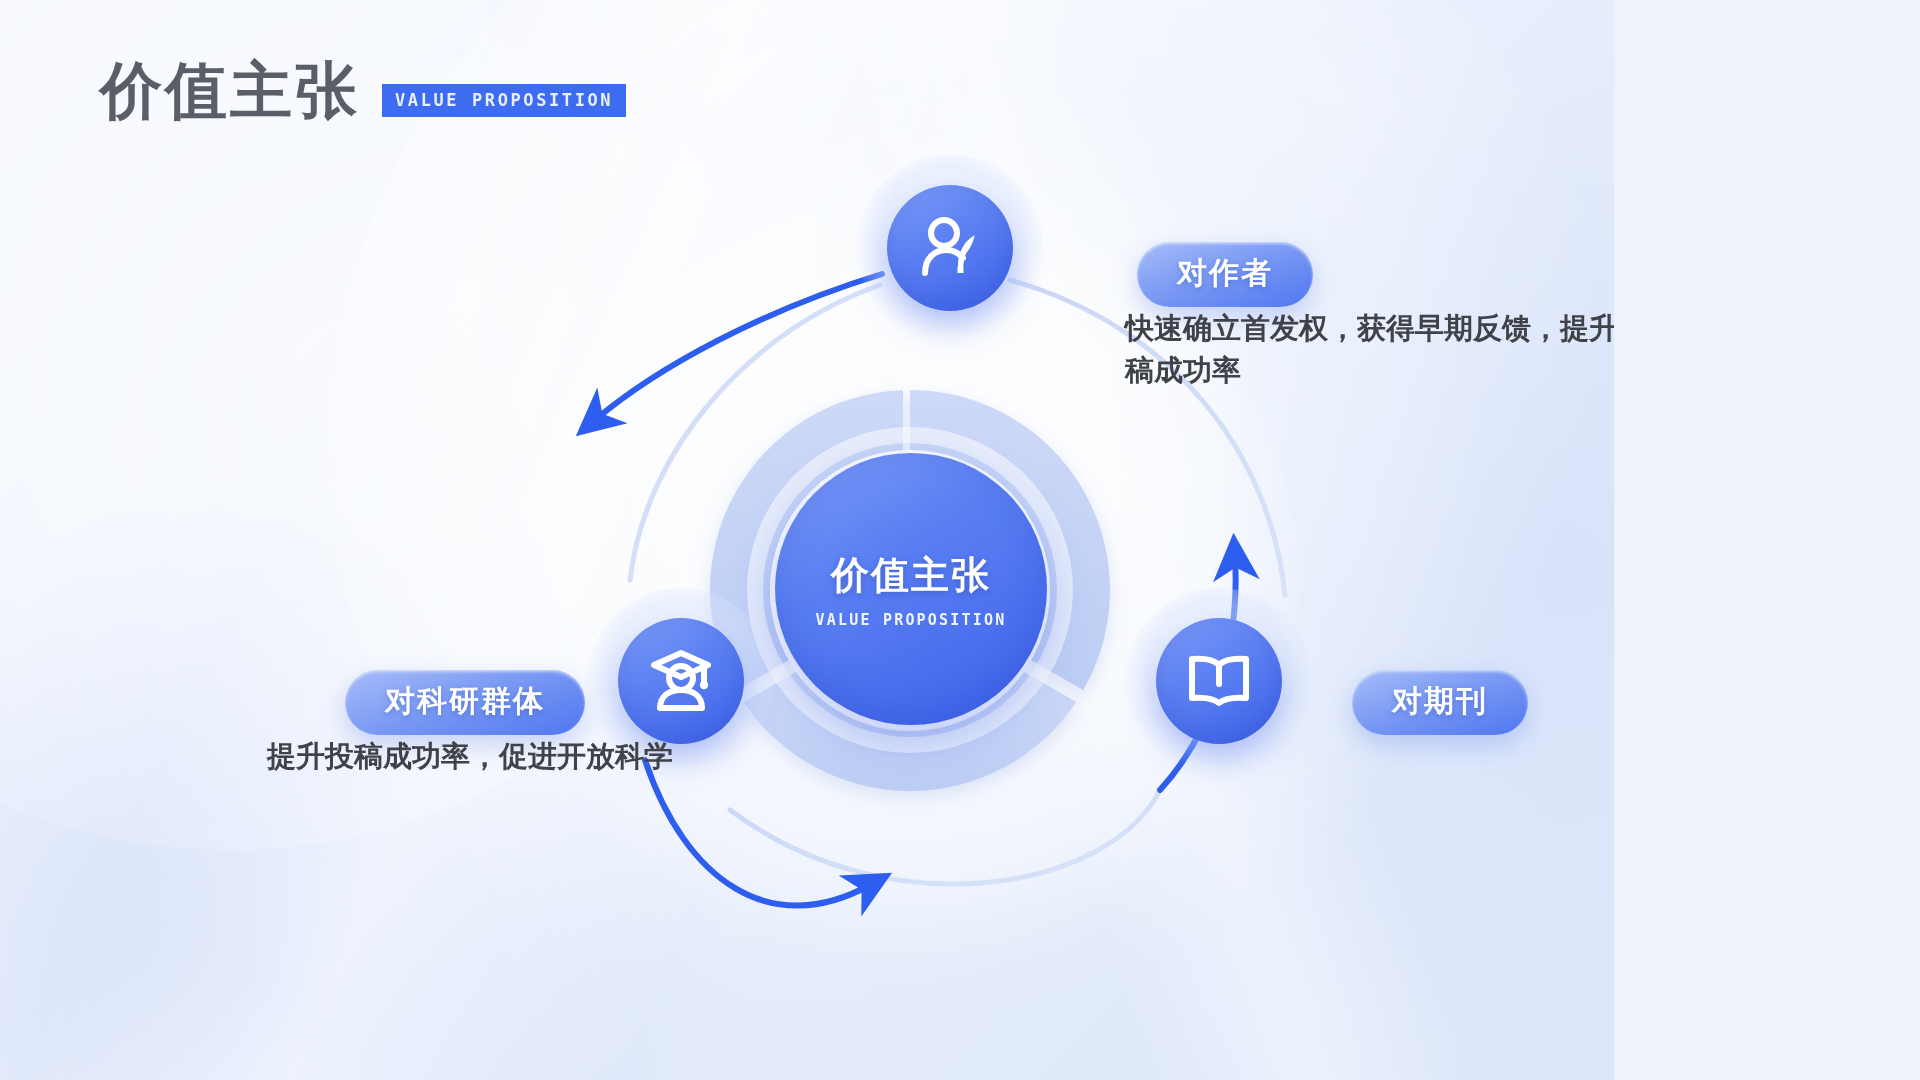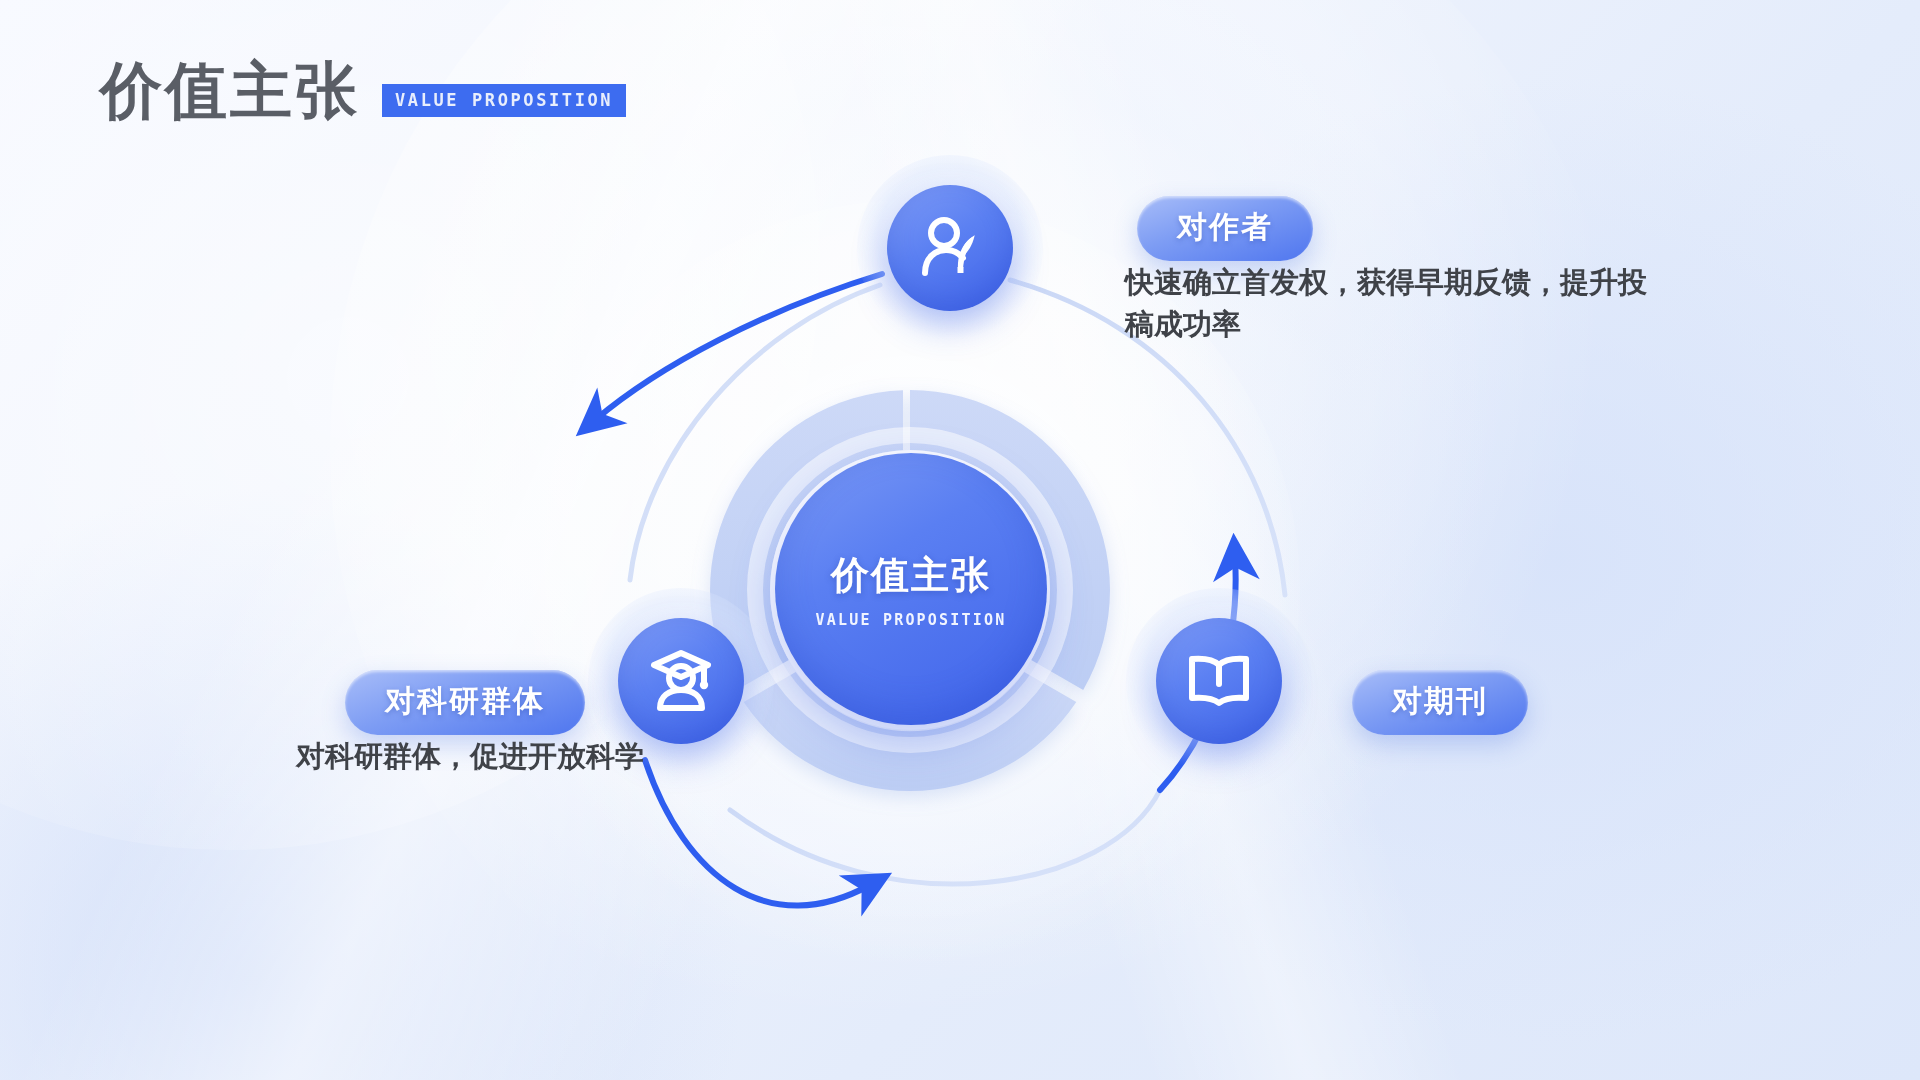--- a/index.html
+++ b/index.html
@@ -2,21 +2,21 @@
 <html><head>
 <meta charset="utf-8">
 <style>
   html,body{margin:0;padding:0;}
   body{
     width:1920px;height:1080px;overflow:hidden;
     font-family:"Liberation Sans","DejaVu Sans",sans-serif;
     background:#eef2fb;
   }
   #stage{
-    position:relative;width:1920px;height:1080px;overflow:hidden;
+    position:relative;width:1614px;height:1080px;overflow:hidden;
     background:
       radial-gradient(ellipse 900px 780px at 1560px 560px, rgba(214,226,250,.85) 0%, rgba(214,226,250,0) 62%),
       radial-gradient(ellipse 820px 820px at 250px 980px, rgba(205,219,248,.8) 0%, rgba(205,219,248,0) 60%),
       linear-gradient(135deg,#f7f9ff 0%, #eef3fd 38%, #e4ecfb 64%, #dde7fa 100%);
   }
   
   .blob{position:absolute;border-radius:50%;pointer-events:none;}
   .b1{left:330px;top:-200px;width:1300px;height:1300px;
       background:radial-gradient(circle at 42% 38%, rgba(255,255,255,.72) 0%, rgba(255,255,255,.30) 46%, rgba(255,255,255,0) 66%);}
   .b2{left:455px;top:-60px;width:1030px;height:1030px;
@@ -89,21 +89,21 @@
     color:#ffffff;font-size:30px;font-weight:bold;letter-spacing:2px;
     padding:11px 40px 13px 40px;border-radius:40px;
     box-shadow:0 10px 24px rgba(90,125,230,.30), inset 0 2px 3px rgba(255,255,255,.55);
     font-family:"DejaVu Sans","Liberation Sans",sans-serif;
     text-shadow:0 2px 5px rgba(40,70,170,.35);
   }
   .desc{font-size:29px;line-height:1.45;color:#3f4248;font-weight:bold;
     font-family:"DejaVu Sans","Liberation Sans",sans-serif;}
 
   .c-author{left:1125px;top:196px;text-align:left;}
-  .c-author .pill{margin-left:12px;}
+  .c-author .pill{margin-left:12px;margin-top:46px;}
   .c-journal{left:1340px;top:670px;text-align:left;}
   .c-journal .pill{margin-left:12px;}
   .c-community{left:255px;top:670px;width:430px;text-align:center;}
   .c-community .pill{margin-right:10px;}
 
   .svglayer{position:absolute;left:0;top:0;pointer-events:none;}
 </style>
 </head>
 <body>
 
@@ -221,20 +221,20 @@
     </div>
   </div>
 
   <div class="callout c-author">
     <div class="pill">对作者</div>
     <div class="desc">快速确立首发权，获得早期反馈，提升投稿成功率</div>
   </div>
 
   <div class="callout c-community">
     <div class="pill">对科研群体</div>
-    <div class="desc">对科研群体，促进开放科学</div>
+    <div class="desc">提升投稿成功率，促进开放科学</div>
   </div>
 
   <div class="callout c-journal">
     <div class="pill">对期刊</div>
   </div>
 
 </div>
 
 </body></html>

